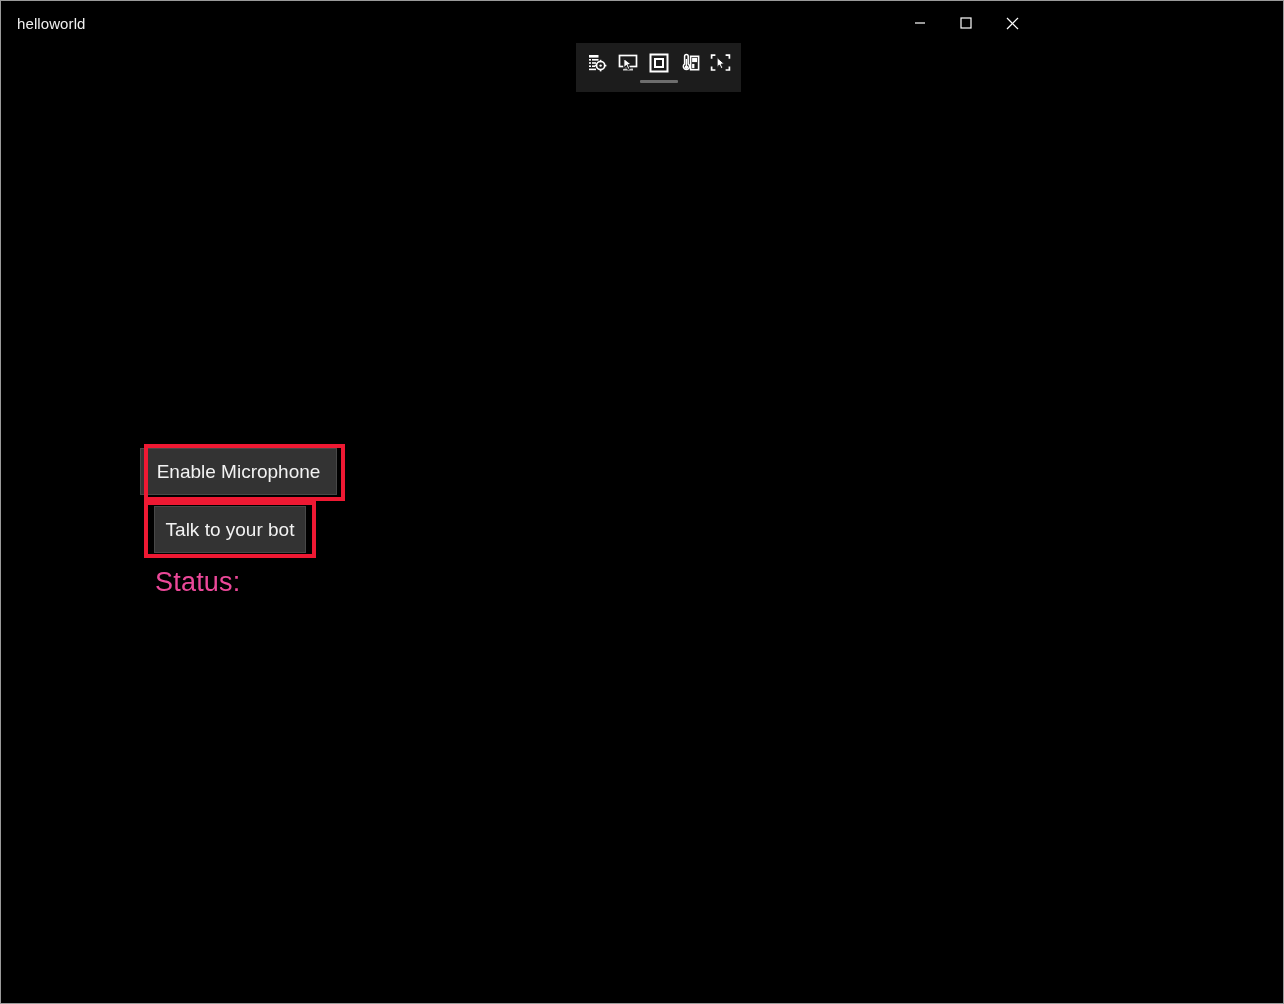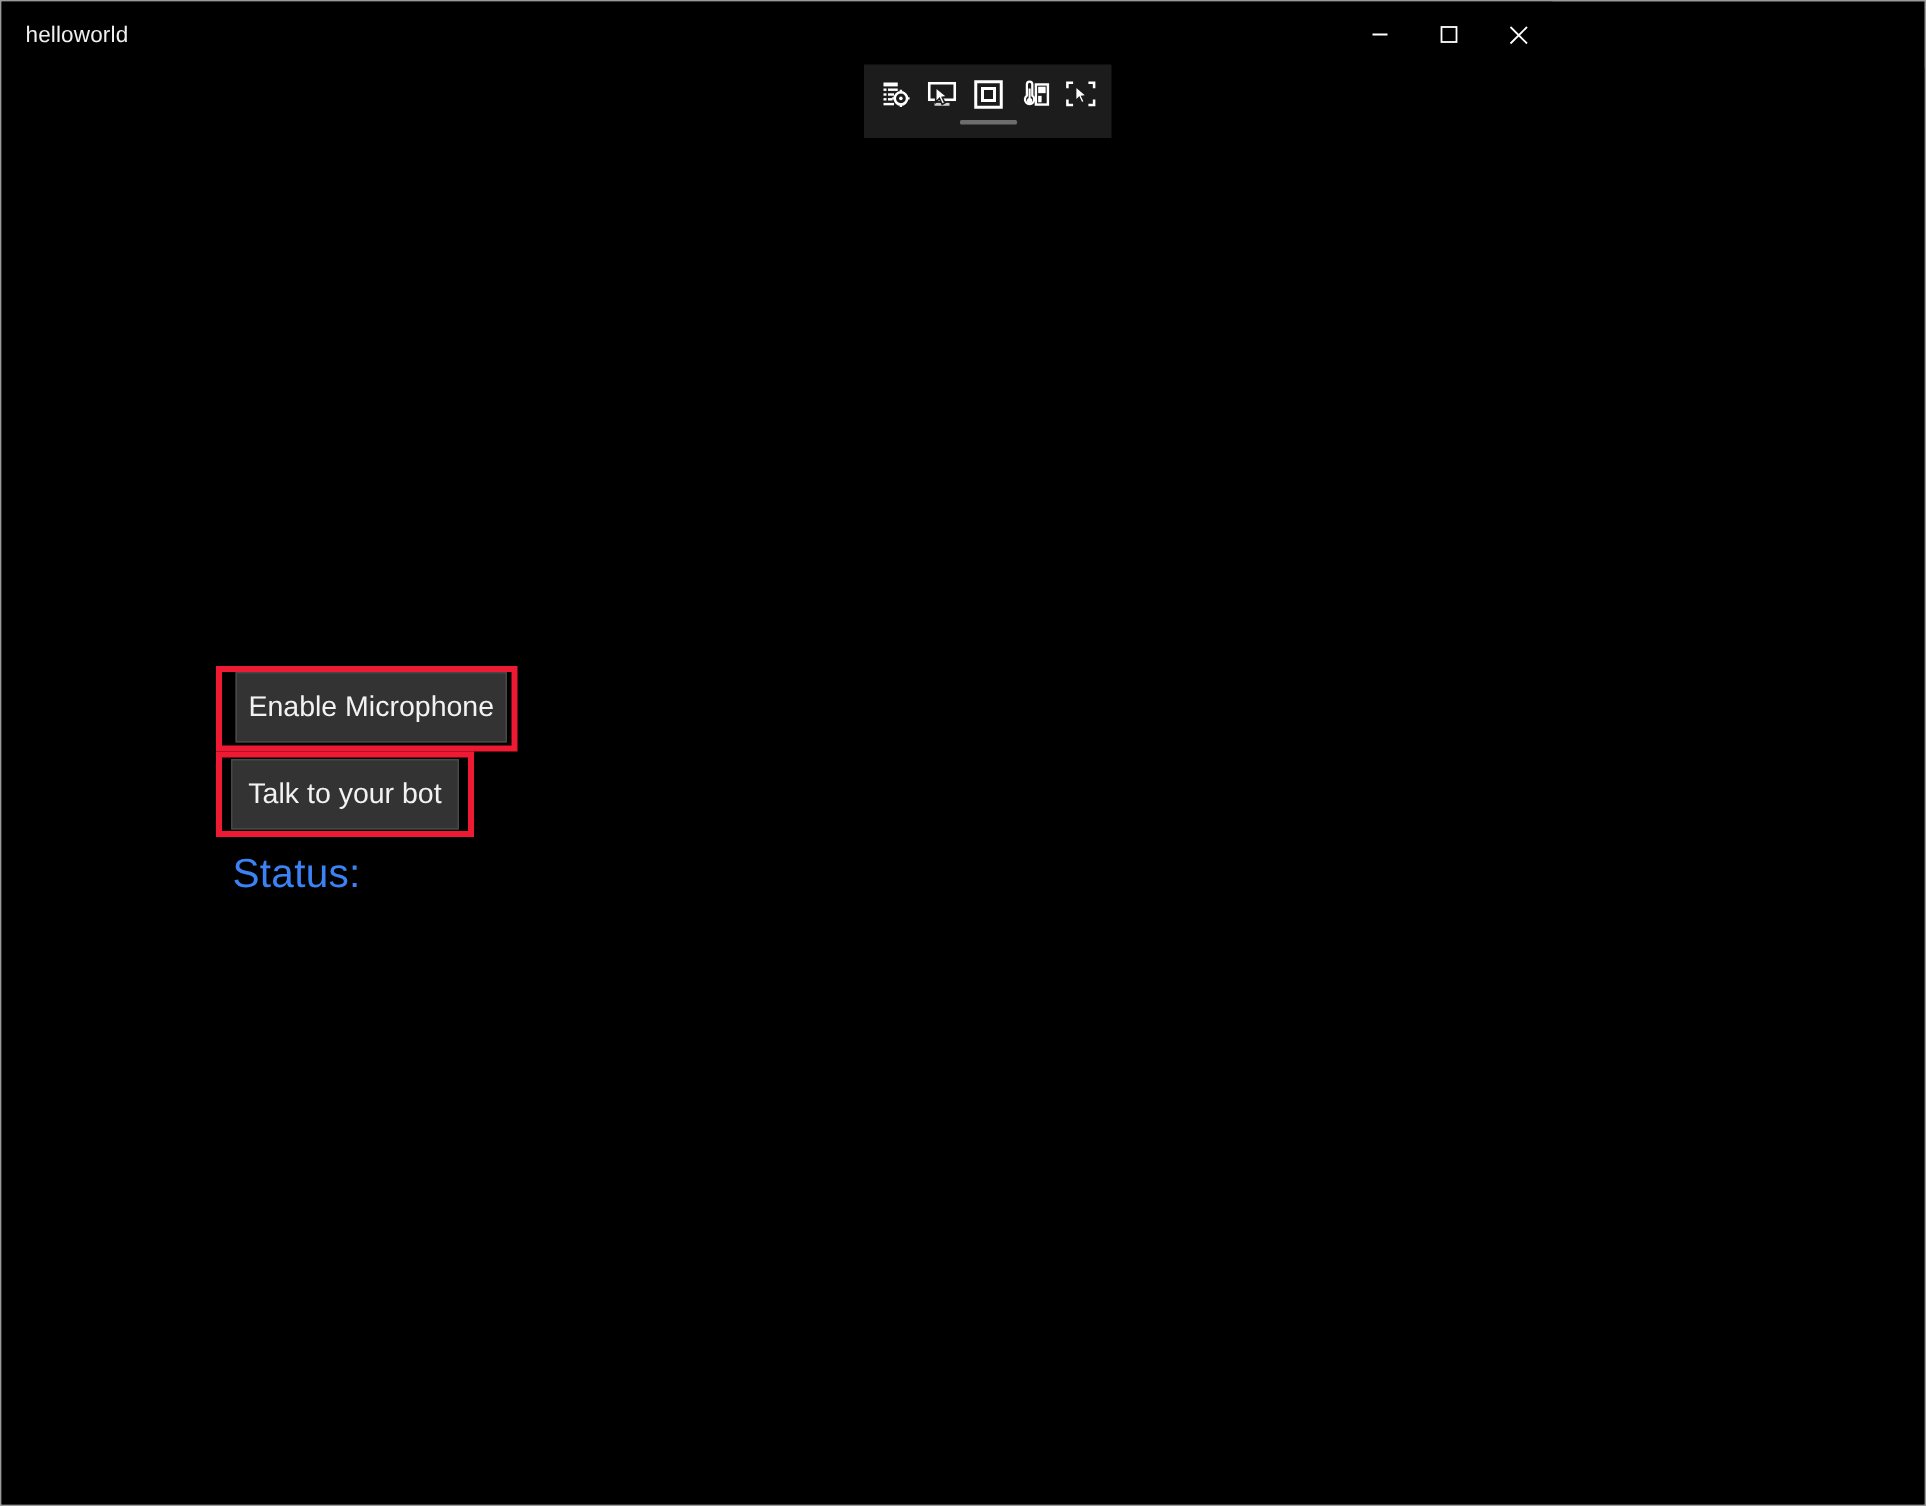--- a/index.html
+++ b/index.html
@@ -148,38 +148,38 @@
     font-weight: 400;
     display: flex;
     align-items: center;
     justify-content: center;
     cursor: default;
     padding: 0 16px;
     white-space: nowrap;
     user-select: none;
   }
   #btn-enable-microphone {
-    left: 156px;
+    left: 139px;
     top: 447px;
-    width: 181px;
+    width: 197px;
     height: 47px;
   }
   #btn-talk-to-bot {
     left: 153px;
     top: 505px;
     width: 152px;
     height: 47px;
     text-align: center;
   }
 
   #status-label {
     position: absolute;
     left: 154px;
     top: 566px;
-    color: #3b82f6;
+    color: #ec4899;
     font-family: "Liberation Sans", sans-serif;
     font-size: 27px;
     font-weight: 400;
     letter-spacing: 0.2px;
     white-space: nowrap;
     user-select: none;
   }
 </style>
 </head>
 <body>

